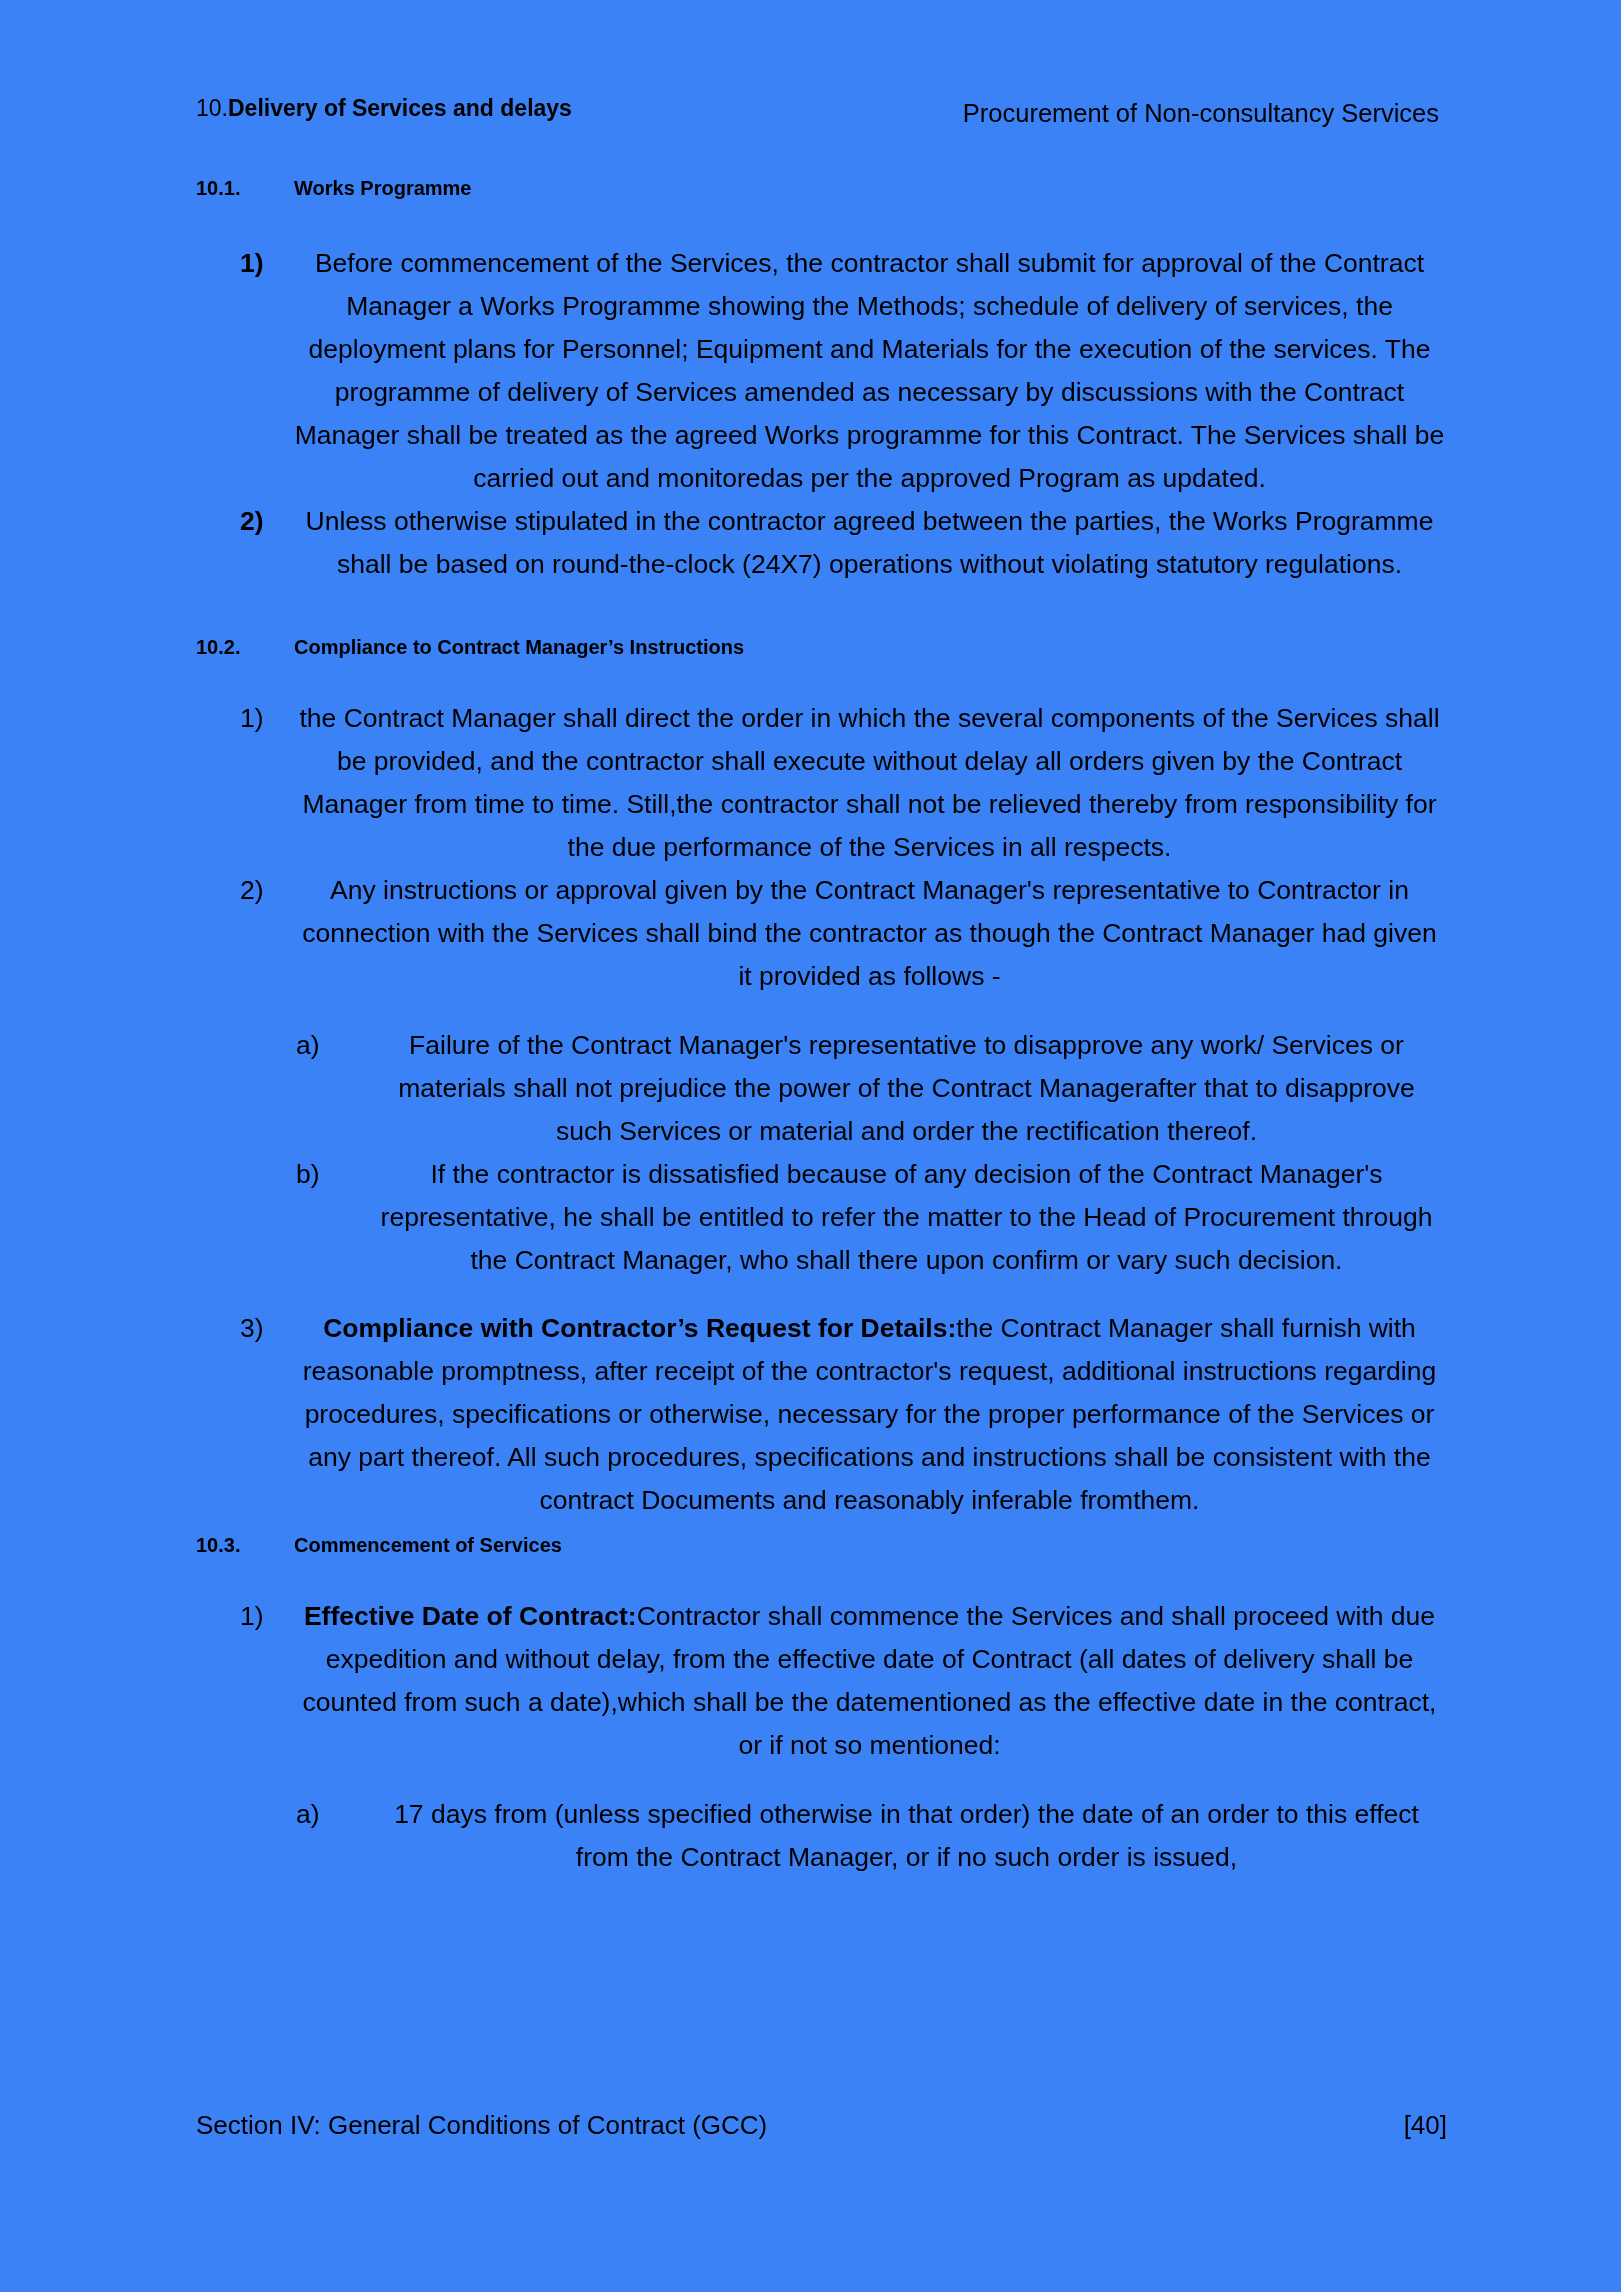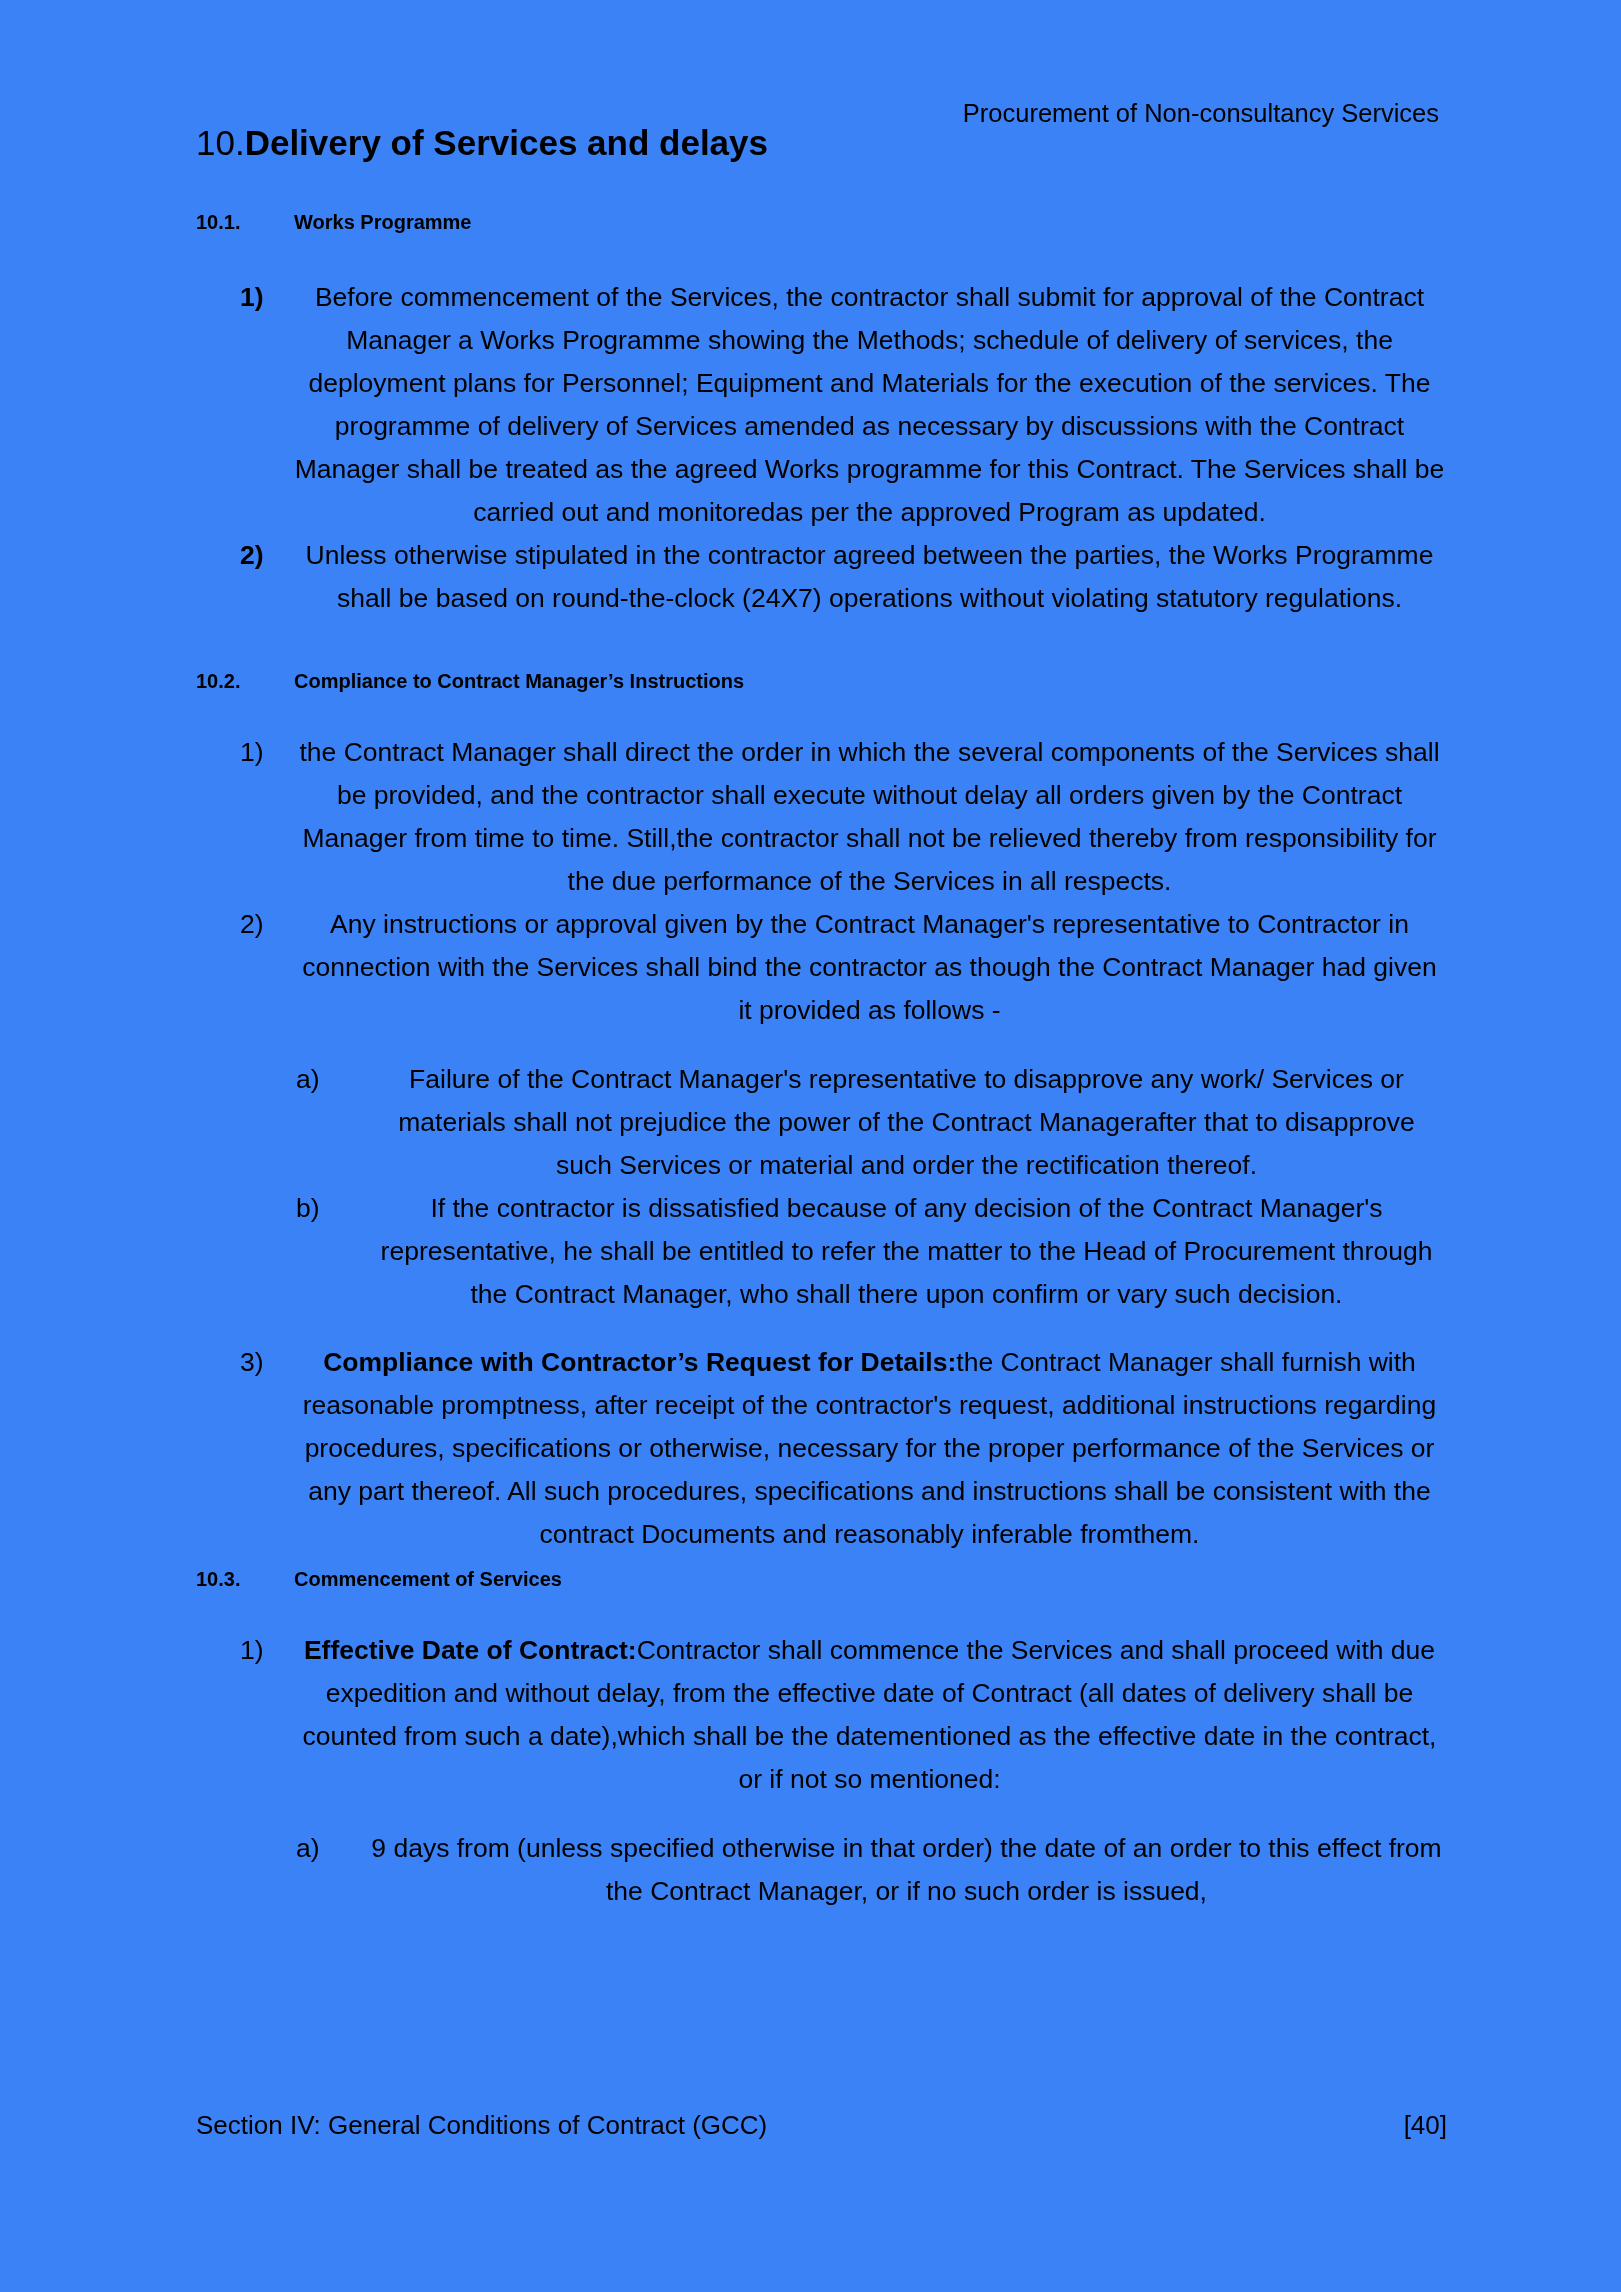--- a/index.html
+++ b/index.html
@@ -23,22 +23,22 @@
     font-size: 25.5px;
     line-height: 31px;
   }
   .content {
     position: absolute;
     left: 196px;
     top: 0;
     width: 1249px;
   }
   h1.doc-title {
-    margin: 120px 0 0 0;
-    font-size: 35px;
+    margin: 86px 0 0 0;
+    font-size: 23px;
     line-height: 45px;
     font-weight: 700;
   }
   h1.doc-title .h1-num { font-weight: 400; }
   .h2 {
     display: flex;
     font-size: 20px;
     line-height: 37px;
     font-weight: 700;
   }
@@ -129,21 +129,21 @@
       <span class="h2-num">10.3.</span>
       <span class="h2-text">Commencement of Services</span>
     </div>
     <div class="list list-3">
       <div class="li l1">
         <div class="marker">1)</div>
         <div class="itext"><span class="lead">Effective Date of Contract:</span><span>Contractor shall commence the Services and shall proceed with due expedition and without delay, from the effective date of Contract (all dates of delivery shall be counted from such a date),which shall be the datementioned as the effective date in the contract, or if not so mentioned:</span></div>
       </div>
       <div class="li l2 gap-before">
         <div class="marker">a)</div>
-        <div class="itext">9 days from (unless specified otherwise in that order) the date of an order to this effect from the Contract Manager, or if no such order is issued,</div>
+        <div class="itext">17 days from (unless specified otherwise in that order) the date of an order to this effect from the Contract Manager, or if no such order is issued,</div>
       </div>
     </div>
 
   </div>
 
   <div class="page-footer">
     <span>Section IV: General Conditions of Contract (GCC)</span>
     <span>[40]</span>
   </div>
 

